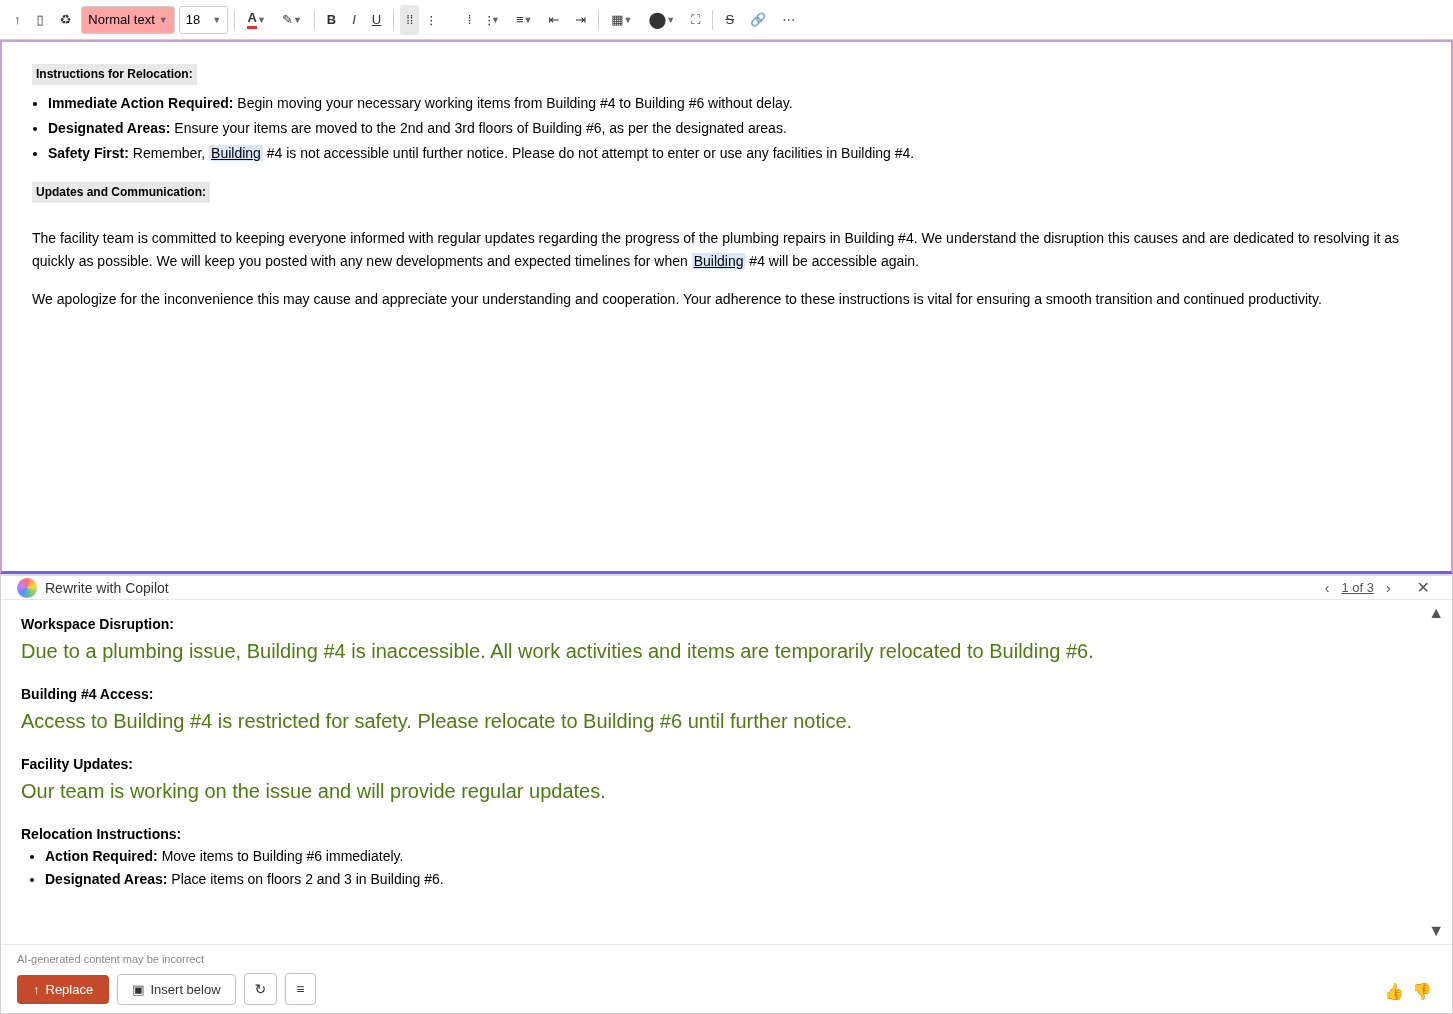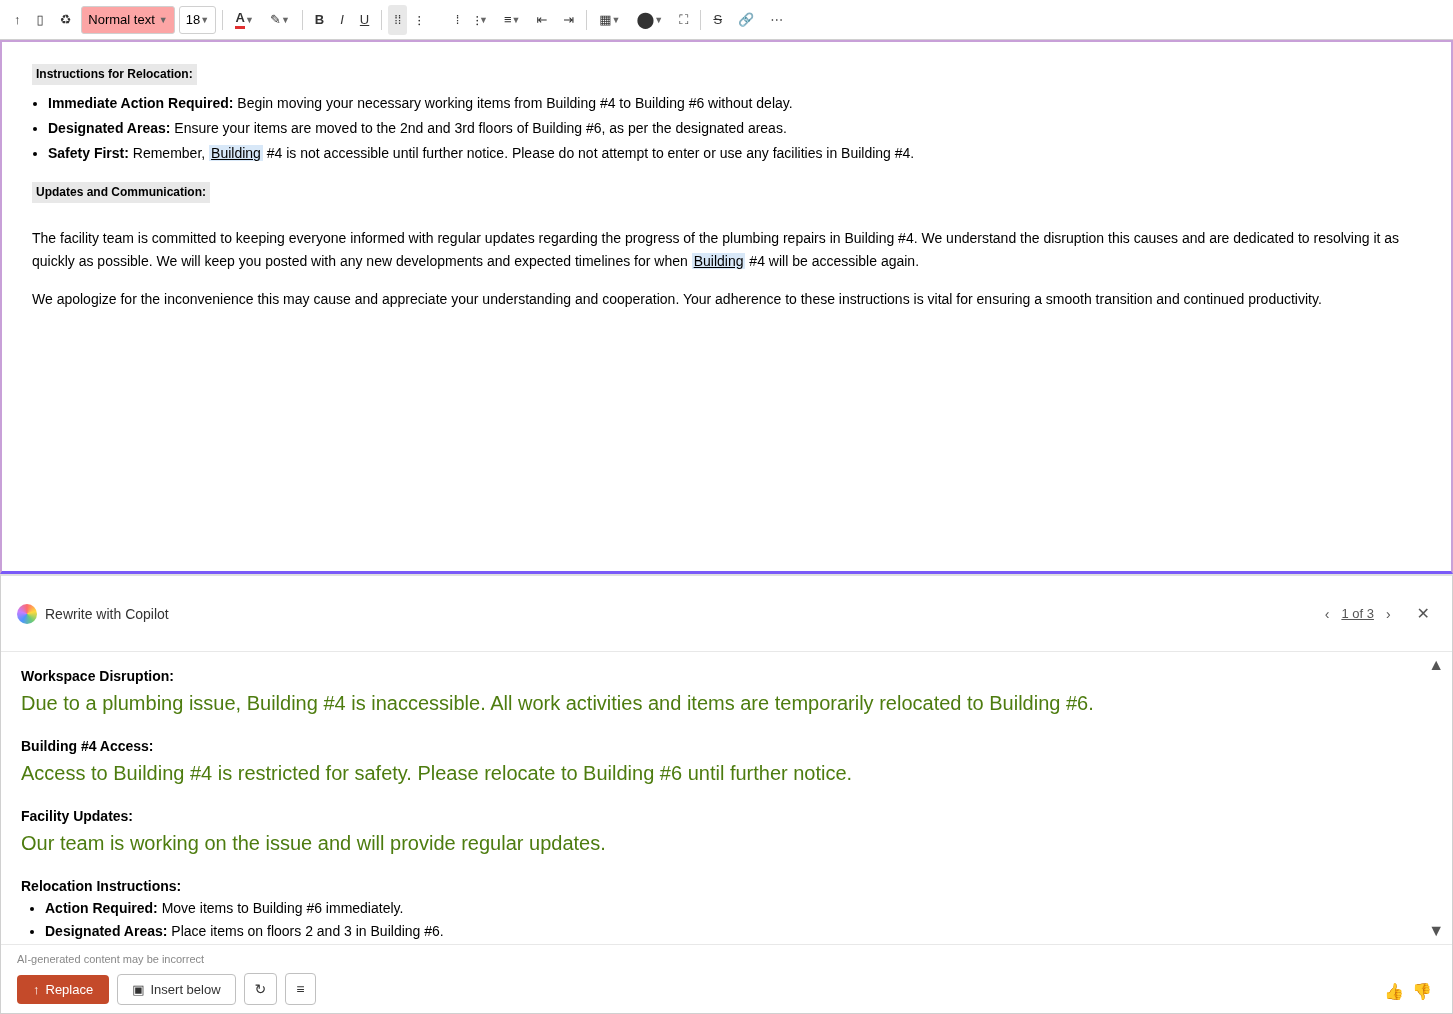--- a/index.html
+++ b/index.html
@@ -54,21 +54,21 @@
       height: 28px;
     }
     .font-size-dropdown {
       display: flex;
       align-items: center;
       border: 1px solid #d0d0d0;
       border-radius: 3px;
       padding: 2px 6px;
       background: white;
       cursor: pointer;
-      gap: 0;
+      gap: 12px;
       font-size: 13px;
       height: 28px;
     }
 
     
     .document-area {
       background: #fff;
       padding: 20px 30px;
       height: calc(100% - 40px - 440px);
       overflow-y: auto;
@@ -121,21 +121,21 @@
       border-top: 2px solid #e0e0e0;
       height: 440px;
       display: flex;
       flex-direction: column;
       position: relative;
     }
 
     .copilot-header {
       display: flex;
       align-items: center;
-      padding: 26px 16px;
+      padding: 0 16px;
       border-bottom: 1px solid #e8e8e8;
       background: #fff;
       flex-shrink: 0;
     }
 
     .copilot-logo {
       width: 22px;
       height: 22px;
       margin-right: 8px;
       flex-shrink: 0;

